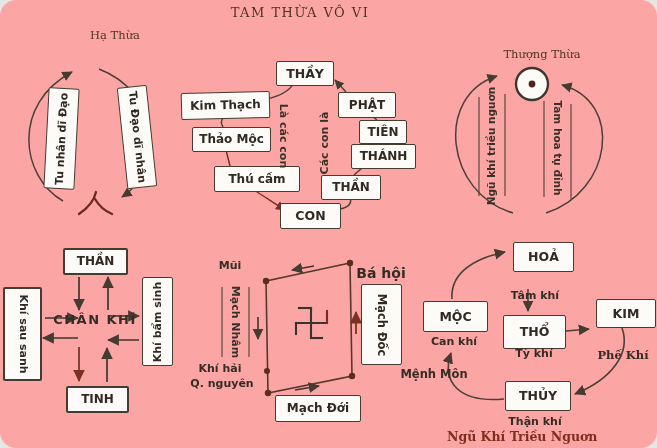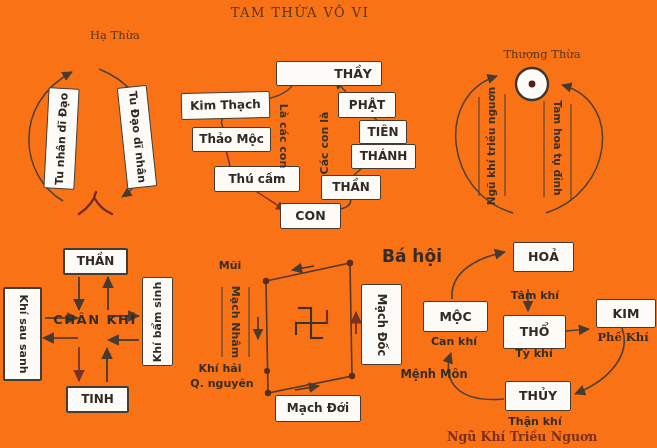--- a/index.html
+++ b/index.html
@@ -1,19 +1,19 @@
 <!DOCTYPE html>
 <html><head>
 <meta charset="utf-8">
 <style>
   html,body{margin:0;padding:0;background:#e8e6e2;}
   #canvas{
     position:relative;width:657px;height:448px;margin:0 auto;
-    background:#f97316;overflow:hidden;
-    font-family:"DejaVu Sans",sans-serif;color:#352d25;
+    background:#fca5a5;overflow:hidden;
+    font-family:"DejaVu Sans",sans-serif;color:#352d25;border-radius:16px;
   }
   #linework{position:absolute;left:0;top:0;z-index:1;}
   .lbl,.box,.vbox,.vtext,.ctext{position:absolute;z-index:2;line-height:1.05;}
   .serif{font-family:"DejaVu Serif",serif;}
   .title-main{color:#4f3620;font-size:13px;letter-spacing:1.5px;text-align:center;}
   .subtitle{color:#53381f;font-size:11.5px;text-align:center;}
   .caption{color:#6e2c1a;font-size:12.5px;font-weight:bold;text-align:center;white-space:nowrap;}
   .box{
     border:1.6px solid #453b30;background:#fcfbf8;border-radius:2px;
     display:flex;align-items:center;justify-content:center;
@@ -128,21 +128,21 @@
   <div class="lbl serif subtitle" style="left:74px;top:29px;width:82px;">Hạ Thừa</div>
   <div class="lbl serif subtitle" style="left:494px;top:32px;width:96px;margin-top:16px;">Thượng Thừa</div>
 
   <div class="vbox rotm90" style="left:46px;top:88px;width:29px;height:99px;transform:rotate(3deg);">
     <span>Tu nhân dĩ Đạo</span>
   </div>
   <div class="vbox rot90" style="left:122px;top:86px;width:28px;height:100px;transform:rotate(-6deg);">
     <span>Tu Đạo dĩ nhân</span>
   </div>
 
-  <div class="box" style="left:276px;top:61px;width:56px;height:23px;font-size:12.5px;padding-left:48px;">THẦY</div>
+  <div class="box" style="left:276px;top:61px;width:56px;height:23px;font-size:12.5px;">THẦY</div>
   <div class="box" style="left:181px;top:92px;width:87px;height:25px;transform:rotate(-1.5deg);">Kim Thạch</div>
   <div class="box" style="left:192px;top:127px;width:77px;height:23px;">Thảo Mộc</div>
   <div class="box" style="left:186px;top:166px;width:84px;height:24px;margin-left:28px;">Thú cầm</div>
   <div class="box" style="left:280px;top:203px;width:59px;height:24px;font-size:12.5px;">CON</div>
   <div class="box" style="left:338px;top:92px;width:56px;height:24px;">PHẬT</div>
   <div class="box" style="left:359px;top:120px;width:46px;height:22px;">TIÊN</div>
   <div class="box" style="left:351px;top:144px;width:63px;height:23px;">THÁNH</div>
   <div class="box" style="left:321px;top:175px;width:58px;height:23px;">THẦN</div>
   <div class="vtext vt90" style="left:283px;top:136px;font-size:11px;">Là các con</div>
   <div class="vtext vtm90" style="left:325px;top:143px;font-size:11px;">Các con là</div>
@@ -154,35 +154,35 @@
   <div class="ctext" style="left:95px;top:320px;font-size:13px;font-weight:bold;letter-spacing:1.5px;color:#352d25;">CHÂN KHÍ</div>
   <div class="box" style="left:66px;top:386px;width:59px;height:23px;border-width:2px;">TINH</div>
   <div class="vbox rot90" style="left:3px;top:287px;width:35px;height:90px;border-width:2px;">
     <span>Khí sau sanh</span>
   </div>
   <div class="vbox rotm90" style="left:142px;top:277px;width:29px;height:87px;">
     <span>Khí bẩm sinh</span>
   </div>
 
   <div class="ctext small" style="left:230px;top:266px;">Mũi</div>
-  <div class="ctext small" style="left:381px;top:257px;font-size:17px;margin-left:31px;">Bá hội</div>
+  <div class="ctext small" style="left:381px;top:273px;font-size:14px;">Bá hội</div>
   <div class="ctext small" style="left:396px;top:374px;font-size:11.5px;margin-left:38px;">Mệnh Môn</div>
   <div class="ctext small" style="left:220px;top:369px;">Khí hải</div>
   <div class="ctext small" style="left:222px;top:384px;">Q. nguyên</div>
   <div class="vtext vt90" style="left:235px;top:322px;font-size:11px;">Mạch Nhâm</div>
   <div class="vbox rot90" style="left:361px;top:284px;width:39px;height:79px;">
     <span style="font-size:11.5px;">Mạch Đốc</span>
   </div>
   <div class="box" style="left:275px;top:395px;width:84px;height:25px;">Mạch Đới</div>
 
   <div class="box" style="left:513px;top:242px;width:59px;height:28px;border-width:1.8px;font-size:12.5px;">HOẢ</div>
   <div class="ctext small" style="left:535px;top:296px;">Tâm khí</div>
   <div class="box" style="left:423px;top:301px;width:63px;height:29px;border-width:1.8px;font-size:12.5px;">MỘC</div>
   <div class="ctext small" style="left:454px;top:342px;">Can khí</div>
   <div class="box" style="left:503px;top:315px;width:61px;height:32px;border-width:1.8px;font-size:12.5px;">THỔ</div>
   <div class="ctext small" style="left:534px;top:354px;">Tỳ  khí</div>
   <div class="box" style="left:596px;top:299px;width:58px;height:27px;border-width:1.8px;font-size:12.5px;">KIM</div>
-  <div class="ctext small serif" style="left:623px;top:337px;font-size:11.5px;">Phế Khí</div>
+  <div class="ctext small serif" style="left:623px;top:355px;font-size:11.5px;">Phế Khí</div>
   <div class="box" style="left:505px;top:381px;width:64px;height:28px;border-width:1.8px;font-size:12.5px;">THỦY</div>
   <div class="ctext small" style="left:535px;top:422px;">Thận  khí</div>
   <div class="lbl serif caption" style="left:447px;top:430px;width:150px;color:#7c2f1e;">Ngũ Khí Triều Nguơn</div>
 
 </div>
 
 </body></html>

